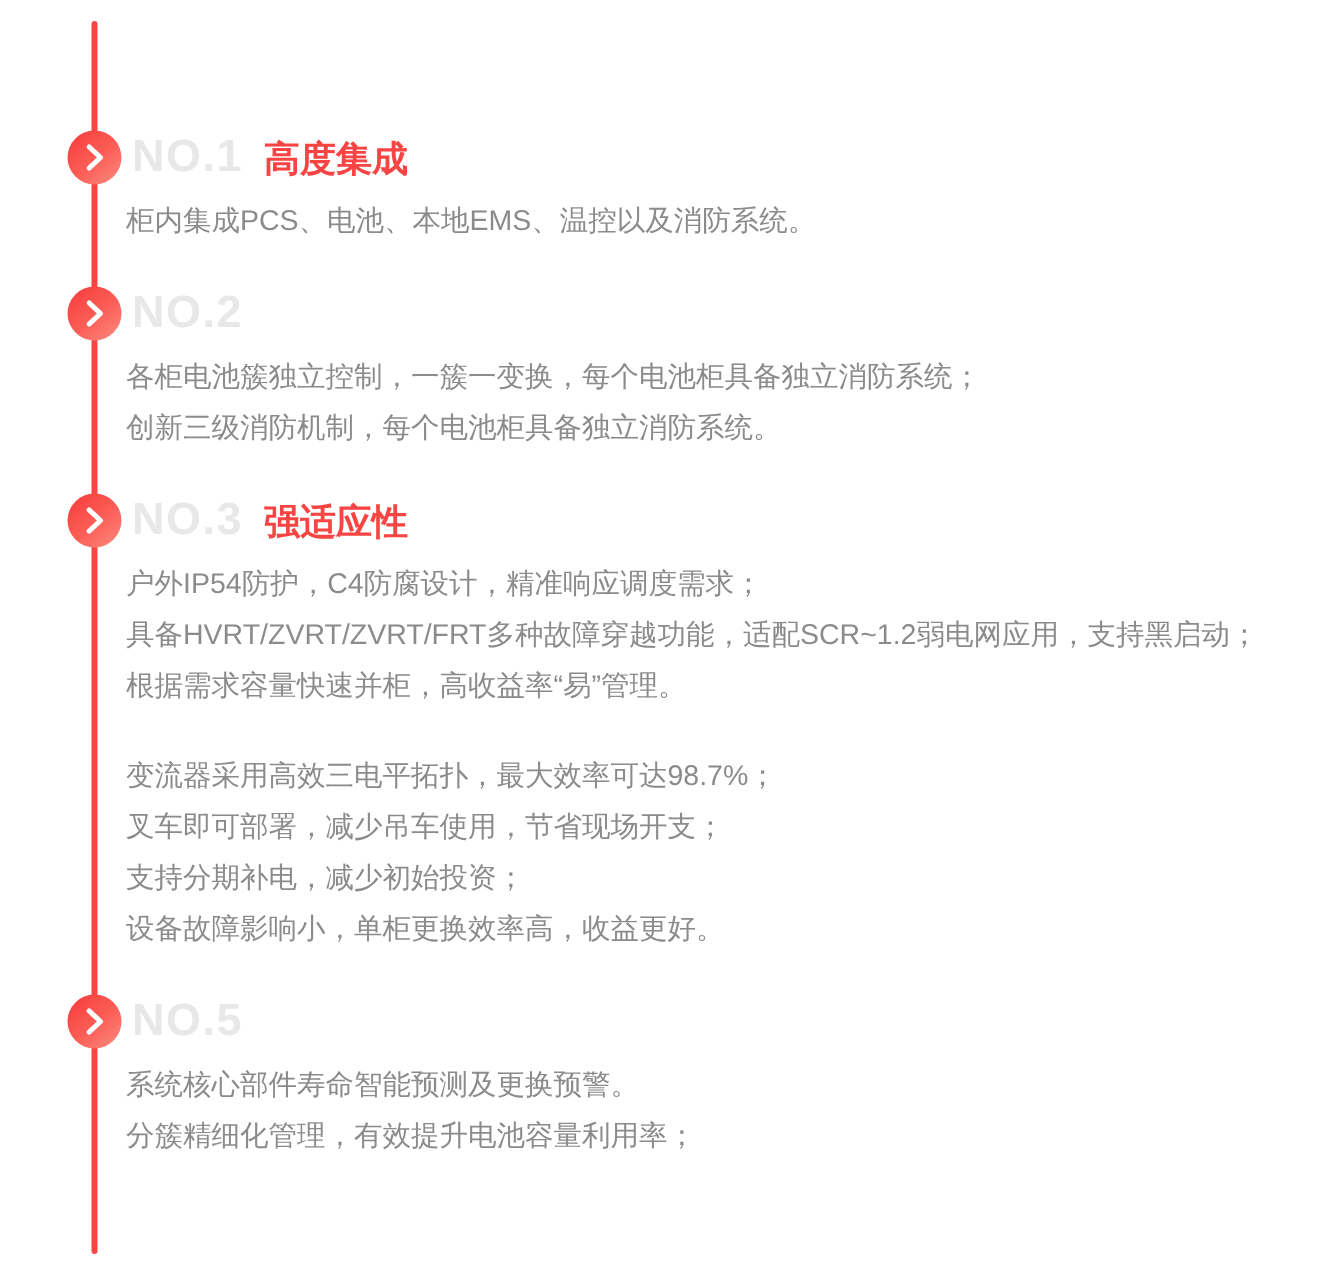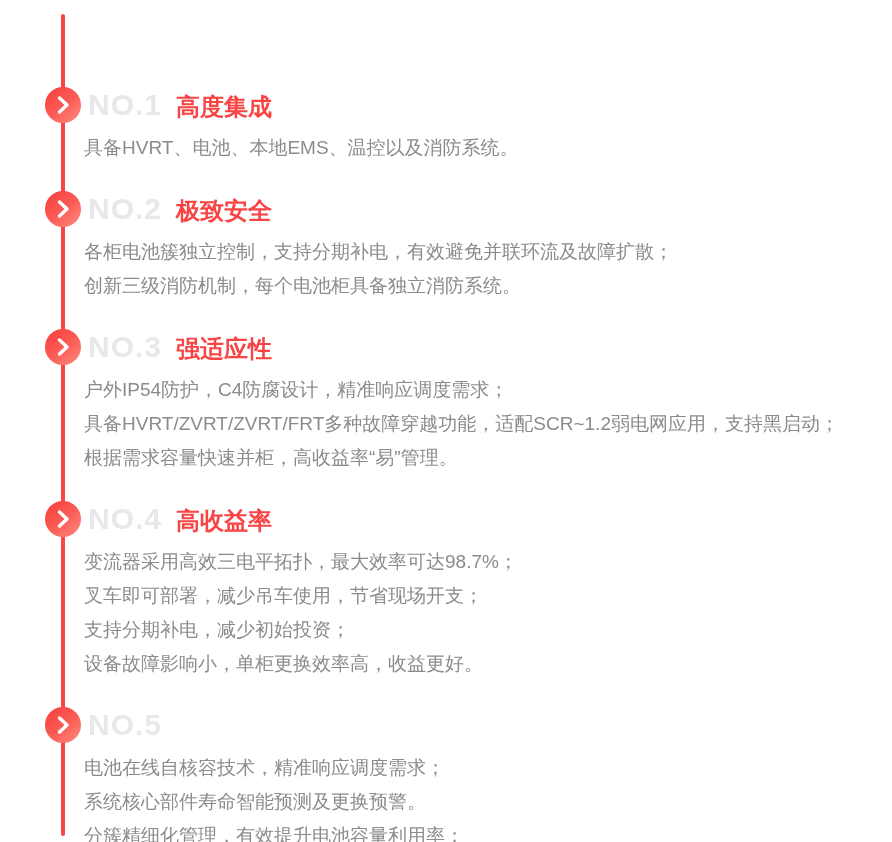--- a/index.html
+++ b/index.html
@@ -85,36 +85,35 @@
     <div class="heading">
       <span class="badge">
         <svg width="36" height="36" viewBox="0 0 36 36" aria-hidden="true">
           <polyline points="14.5,11 22,18 14.5,25" fill="none" stroke="#ffffff" stroke-width="3.4" stroke-linecap="round" stroke-linejoin="round"></polyline>
         </svg>
       </span>
       <span class="no">NO.1</span>
       <span class="title">高度集成</span>
     </div>
     <div class="body">
-          <p>具备HVRT、电池、本地EMS、温控以及消防系统。</p>
+          <p>柜内集成PCS、电池、本地EMS、温控以及消防系统。</p>
         </div>
   </section>
 
   <section class="feature">
     <div class="heading">
       <span class="badge">
         <svg width="36" height="36" viewBox="0 0 36 36" aria-hidden="true">
           <polyline points="14.5,11 22,18 14.5,25" fill="none" stroke="#ffffff" stroke-width="3.4" stroke-linecap="round" stroke-linejoin="round"></polyline>
         </svg>
       </span>
       <span class="no">NO.2</span>
-      <span class="title">极致安全</span>
     </div>
     <div class="body">
-          <p>各柜电池簇独立控制，支持分期补电，有效避免并联环流及故障扩散；</p>
+          <p>各柜电池簇独立控制，一簇一变换，每个电池柜具备独立消防系统；</p>
           <p>创新三级消防机制，每个电池柜具备独立消防系统。</p>
         </div>
   </section>
 
   <section class="feature">
     <div class="heading">
       <span class="badge">
         <svg width="36" height="36" viewBox="0 0 36 36" aria-hidden="true">
           <polyline points="14.5,11 22,18 14.5,25" fill="none" stroke="#ffffff" stroke-width="3.4" stroke-linecap="round" stroke-linejoin="round"></polyline>
         </svg>
@@ -123,46 +122,36 @@
       <span class="title">强适应性</span>
     </div>
     <div class="body">
           <p>户外IP54防护，C4防腐设计，精准响应调度需求；</p>
           <p>具备HVRT/ZVRT/ZVRT/FRT多种故障穿越功能，适配SCR~1.2弱电网应用，支持黑启动；</p>
           <p>根据需求容量快速并柜，高收益率“易”管理。</p>
         </div>
   </section>
 
   <section class="feature">
-    <div class="heading">
-      <span class="badge">
-        <svg width="36" height="36" viewBox="0 0 36 36" aria-hidden="true">
-          <polyline points="14.5,11 22,18 14.5,25" fill="none" stroke="#ffffff" stroke-width="3.4" stroke-linecap="round" stroke-linejoin="round"></polyline>
-        </svg>
-      </span>
-      <span class="no">NO.4</span>
-      <span class="title">高收益率</span>
-    </div>
     <div class="body">
           <p>变流器采用高效三电平拓扑，最大效率可达98.7%；</p>
           <p>叉车即可部署，减少吊车使用，节省现场开支；</p>
           <p>支持分期补电，减少初始投资；</p>
           <p>设备故障影响小，单柜更换效率高，收益更好。</p>
         </div>
   </section>
 
   <section class="feature">
     <div class="heading">
       <span class="badge">
         <svg width="36" height="36" viewBox="0 0 36 36" aria-hidden="true">
           <polyline points="14.5,11 22,18 14.5,25" fill="none" stroke="#ffffff" stroke-width="3.4" stroke-linecap="round" stroke-linejoin="round"></polyline>
         </svg>
       </span>
       <span class="no">NO.5</span>
     </div>
     <div class="body">
-          <p>电池在线自核容技术，精准响应调度需求；</p>
           <p>系统核心部件寿命智能预测及更换预警。</p>
           <p>分簇精细化管理，有效提升电池容量利用率；</p>
         </div>
   </section>
 </div>
 </div>
 
 </body></html>

